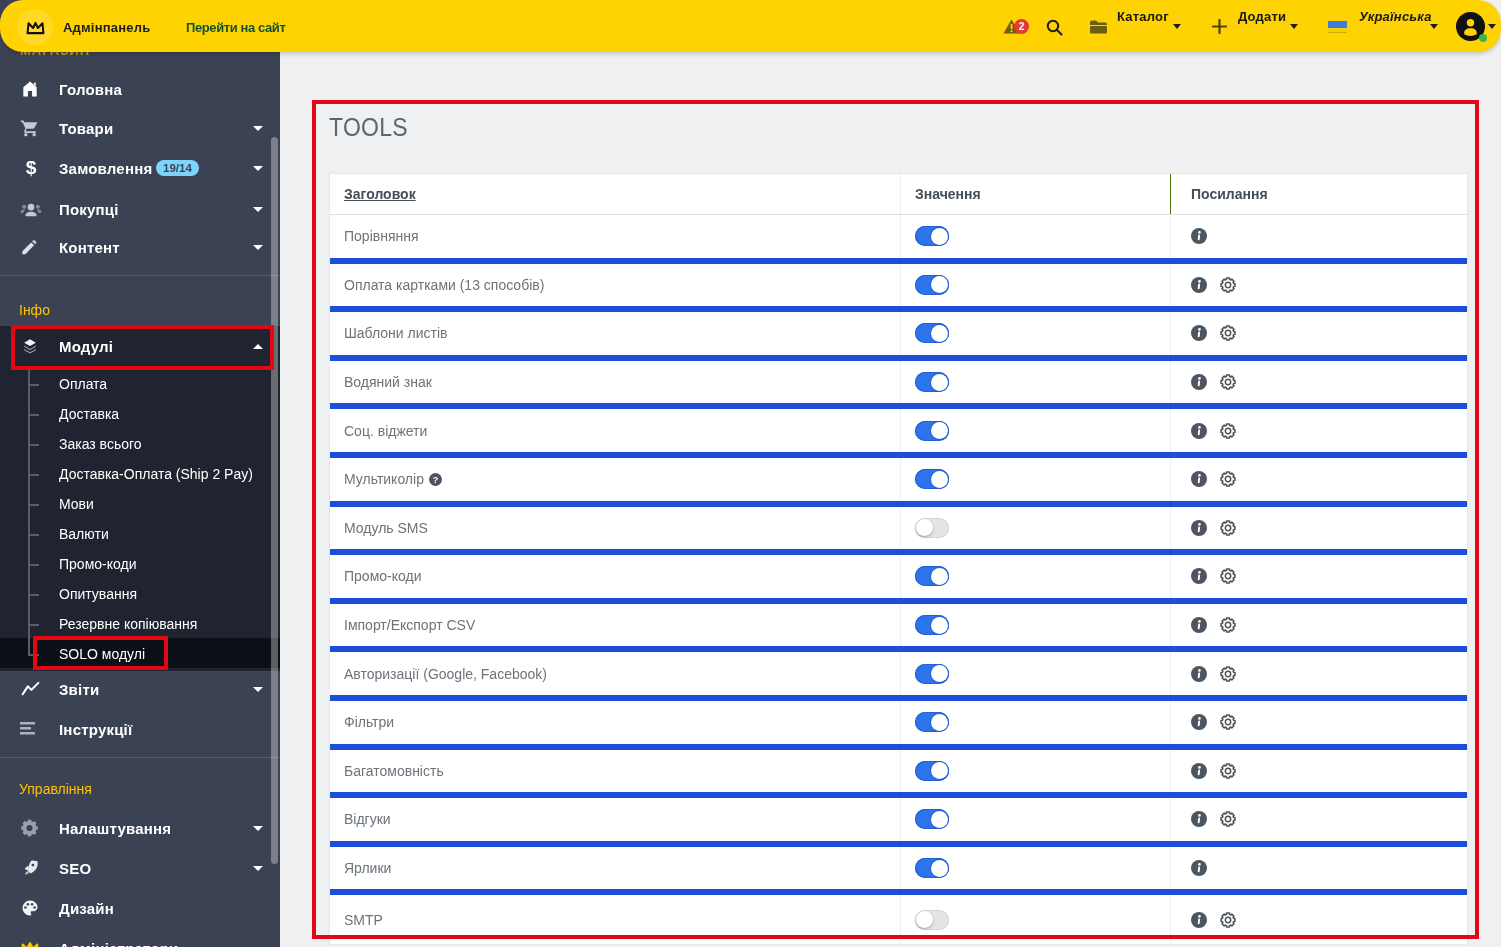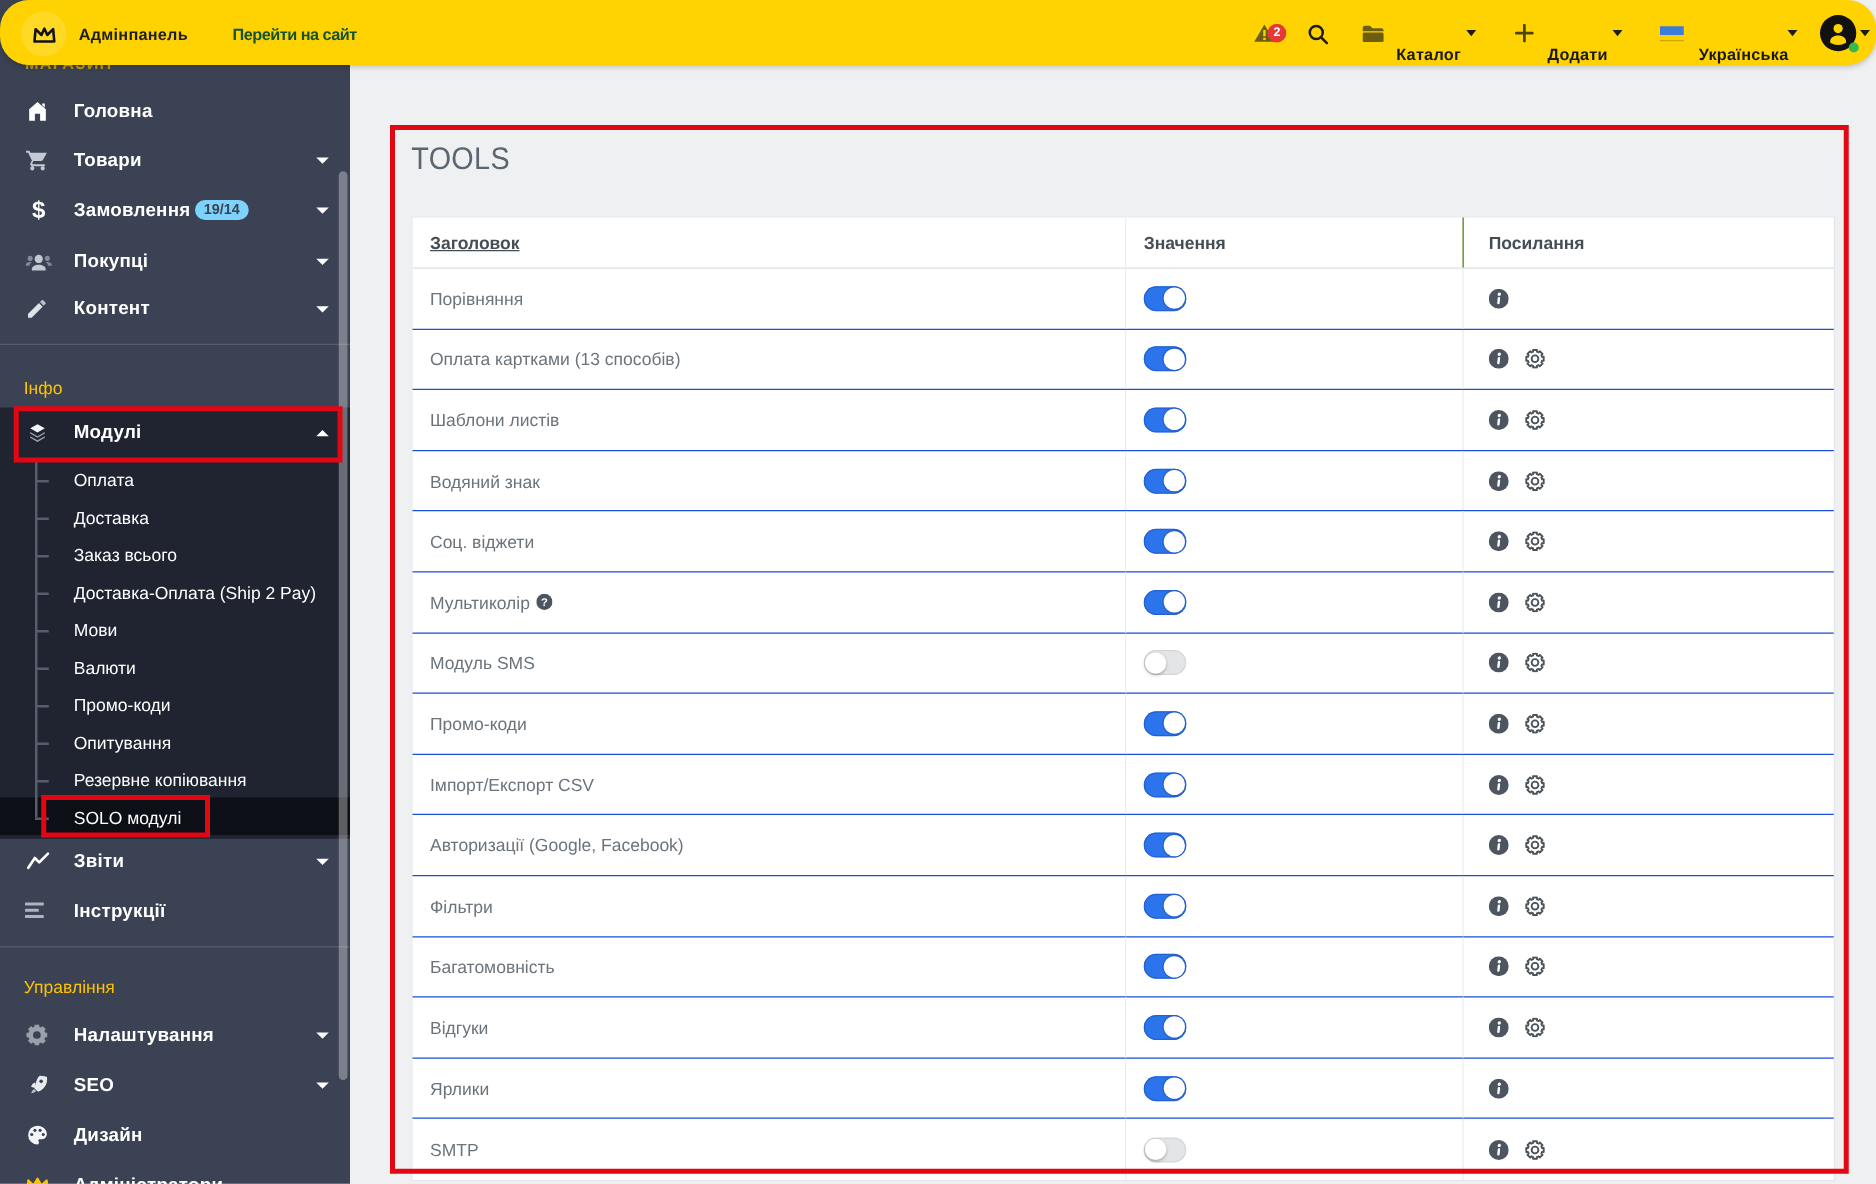--- a/index.html
+++ b/index.html
@@ -4,21 +4,21 @@
 * { margin:0; padding:0; box-sizing:border-box; }
 html,body { width:1501px; height:947px; overflow:hidden; font-family:"Liberation Sans", sans-serif; background:#eef0f2; }
 #sidebar { position:absolute; left:0; top:0; width:280px; height:947px; background:#3b4254; z-index:5; }
 #topbar { position:absolute; left:0; top:0; width:1501px; height:52px; background:#ffd302; z-index:10; box-shadow:0 2px 4px rgba(0,0,0,0.18);border-radius:23px; }
 #main { position:absolute; left:280px; top:52px; width:1221px; height:895px; background:#eef0f2; }
 
 
 .tb-logo-halo { position:absolute; left:17px; top:9px; width:36px; height:36px; border-radius:50%; background:rgba(255,255,255,0.14); }
 #tb-title { position:absolute; left:63px; top:20px; font-size:13px; font-weight:bold; color:#1e1e1e; letter-spacing:0.2px; }
 #tb-goto { position:absolute; left:186px; top:20px; font-size:13px; font-weight:bold; color:#14532d; letter-spacing:-0.4px; }
-.tbtxt { position:absolute; top:36px; font-size:13px; font-weight:bold; color:#191919; letter-spacing:0.2px; }
+.tbtxt { position:absolute; top:9px; font-size:13px; font-weight:bold; color:#191919; letter-spacing:0.2px; }
 .caret { position:absolute; width:0; height:0; border-left:4.5px solid transparent; border-right:4.5px solid transparent; border-top:5px solid #1c1c1c; }
 
 
 .sb-item { position:absolute; left:0; width:280px; height:40px; }
 .sb-item .txt { position:absolute; left:59px; top:50%; transform:translateY(-50%); color:#fff; font-size:15px; font-weight:bold; letter-spacing:0.2px; }
 .sb-item svg { position:absolute; left:20px; top:50%; transform:translateY(-50%); }
 .sb-caret { position:absolute; right:17px; top:50%; margin-top:-2px; width:0; height:0; border-left:5px solid transparent; border-right:5px solid transparent; border-top:5.5px solid #fff; }
 .sb-caret.up { border-top:none; border-bottom:5.5px solid #fff; }
 .divider { position:absolute; left:0; width:280px; height:1px; background:rgba(255,255,255,0.14); }
 .sb-label { position:absolute; left:19px; color:#fec400; font-size:14px; }
@@ -28,21 +28,21 @@
 .redbox { position:absolute; border:4px solid #e30613; z-index:20; }
 .badge { position:absolute; background:#7dd3fc; color:#3b4254; font-size:11.5px; font-weight:bold; border-radius:8px; height:16px; line-height:16px; padding:0 7px; }
 #sb-scroll { position:absolute; left:271px; top:137px; width:7px; height:727px; background:rgba(255,255,255,0.33); border-radius:4px; z-index:6; }
 .tree { position:absolute; background:#565d6c; }
 
 
 #tools { position:absolute; left:329px; top:113px; font-size:25px; color:#5c6670; letter-spacing:0.3px; z-index:1; transform:scaleX(0.92); transform-origin:left top; }
 #table { position:absolute; left:329px; top:173px; width:1139px; background:#fff; border:1px solid #e4e7ea; z-index:1; }
 .thead { display:flex; height:41px; border-bottom:1px solid #dde0e3; }
 .thead > div { font-weight:bold; color:#454d55; font-size:14px; line-height:40px; }
-.trow { display:flex; height:48.6px; border-bottom:1px solid #1d4ed8; }
+.trow { display:flex; height:48.6px; border-bottom:6px solid #1d4ed8; }
 .trow:last-child { border-bottom:none; }
 .c1 { width:570px; padding-left:14px; color:#6b737b; font-size:14px; display:flex; align-items:center; }
 .c2 { width:270px; border-left:1px solid #eceef0; display:flex; align-items:center; padding-left:14px; }
 .c3 { width:280px; border-left:1px solid #eceef0; display:flex; align-items:center; padding-left:20px; }
 .thead .h1 { width:570px; padding-left:14px;text-decoration:underline; }
 .thead .h2 { width:270px; border-left:1px solid #eceef0; padding-left:14px; }
 .thead .h3 { width:280px; border-left:1px solid #4d7c0f; padding-left:20px; }
 .tg { width:34px; height:20px; border-radius:10px; position:relative; display:inline-block; }
 .tg.on { background:#2b74ec; box-shadow:inset 0 0 0 1px #2560cf; }
 .tg.off { background:#e4e5e7; box-shadow:inset 0 0 0 1px #d4d6d9; }
@@ -214,21 +214,21 @@
   <svg style="position:absolute;left:1212px;top:19px;" width="15" height="15" viewBox="0 0 15 15" stroke="#4e4406" stroke-width="2.2" stroke-linecap="round">
       <path d="M7.5 1 V14 M1 7.5 H14"></path>
     </svg>
   <span class="tbtxt" style="left:1238px;">Додати</span>
   <span class="caret" style="left:1290px;top:24px;"></span>
 
   <rect><div style="position:absolute;left:1328px;top:21px;width:19px;height:12px;">
         <div style="height:7px;background:#3b7dd8;"></div>
         <div style="height:5px;background:#f8cf00;border-bottom:1px solid rgba(0,0,0,0.18);"></div>
       </div>
-  <span class="tbtxt" style="left:1359px;">Українська</span>
+  <span class="tbtxt" style="left:1359px;font-style:italic;">Українська</span>
   <span class="caret" style="left:1430px;top:24px;"></span>
 
   <span style="position:absolute;left:1456px;top:12px;width:29px;height:29px;border-radius:50%;background:#111;"></span>
   <svg style="position:absolute;left:1456px;top:12px;" width="29" height="29" viewBox="0 0 29 29">
         <circle cx="14.5" cy="10.8" r="3.7" fill="#ffd302"></circle>
         <path d="M14.5 16.3 c-3.9 0-6.3 2-6.3 4.4 V22.2 a13 13 0 0 0 12.6 0 v-1.5 c0-2.4-2.4-4.4-6.3-4.4z" fill="#ffd302"></path>
       </svg>
   <span style="position:absolute;left:1479px;top:34px;width:8px;height:8px;border-radius:50%;background:#35b84c;"></span>
   <span class="caret" style="left:1488px;top:24px;"></span>
 </rect></div>

